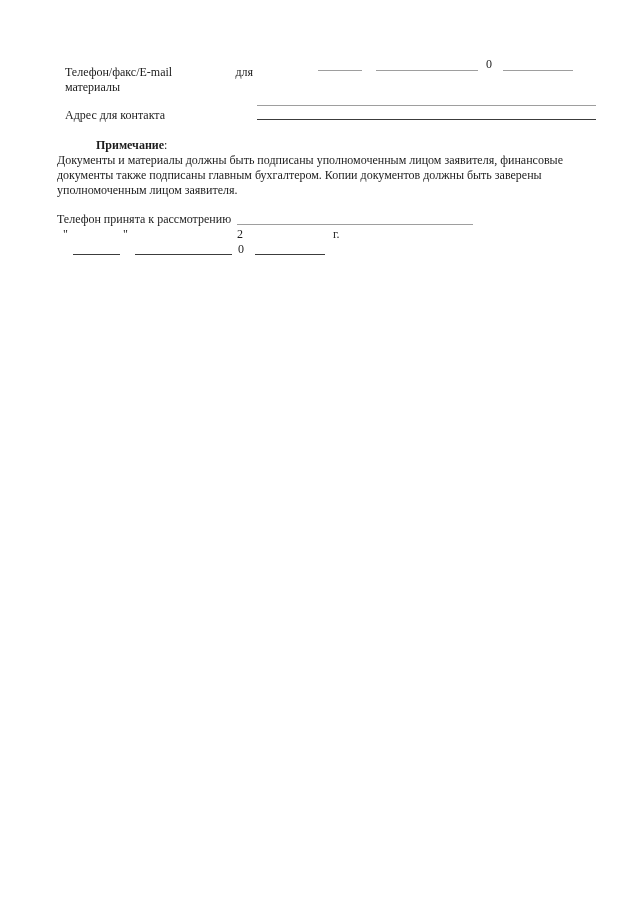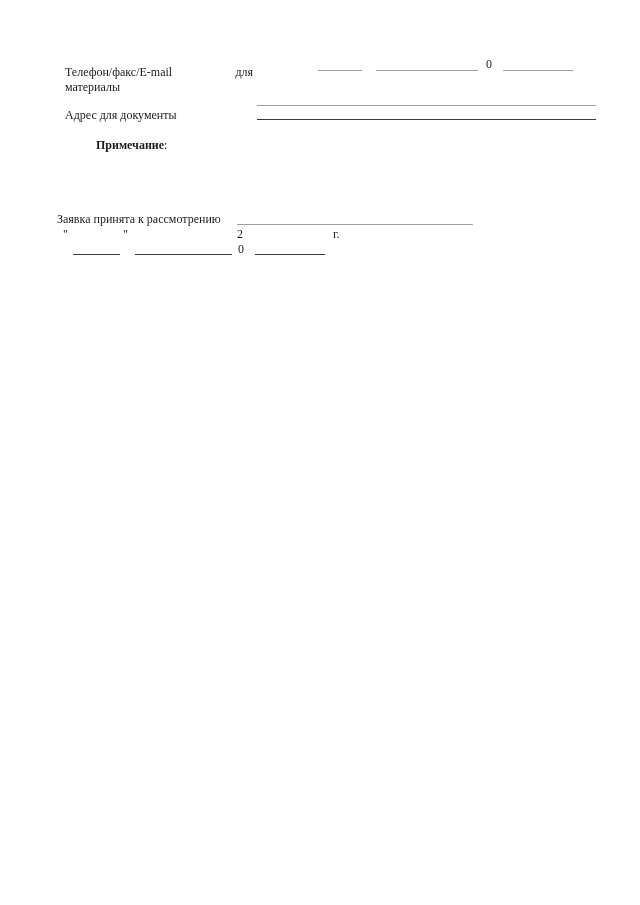--- a/index.html
+++ b/index.html
@@ -37,28 +37,33 @@
 
   <div class="abs t12 label-cell" style="left:65px; top:65px;">
     <div class="label-line1">
       <span>Телефон/факс/E-mail</span>
       <span>для</span>
     </div>
     <div>материалы</div>
   </div>
   <div class="blank gray" style="left:257px; top:105px; width:339px;"></div>
 
-  <div class="abs t12" style="left:65px; top:108px;">Адрес для документы</div>
+  <div class="abs t12" style="left:65px; top:108px;">Адрес для контакта</div>
   <div class="blank dark" style="left:257px; top:119px; width:339px;"></div>
 
   <div class="abs t12" style="left:57px; top:138px;">
     <span class="bold">Примечание</span><span>:</span>
   </div>
+  <div class="abs t12 note-body" style="left:57px; top:153px;">
+    <div>Документы и материалы должны быть подписаны уполномоченным лицом заявителя, финансовые</div>
+    <div>документы также подписаны главным бухгалтером. Копии документов должны быть заверены</div>
+    <div>уполномоченным лицом заявителя.</div>
+  </div>
 
-  <div class="abs t12" style="left:57px; top:212px;">Заявка принята к рассмотрению</div>
+  <div class="abs t12" style="left:57px; top:212px;">Телефон принята к рассмотрению</div>
   <div class="blank gray" style="left:237px; top:224px; width:236px;"></div>
 
   <div class="abs t12" style="left:63px; top:227px;">"</div>
   <div class="abs t12" style="left:123px; top:227px;">"</div>
   <div class="abs t12" style="left:237px; top:227px;">2</div>
   <div class="abs t12" style="left:333px; top:227px;">г.</div>
 
   <div class="blank dark" style="left:73px; top:254px; width:47px;"></div>
   <div class="blank dark" style="left:135px; top:254px; width:97px;"></div>
   <div class="abs t12" style="left:238px; top:242px;">0</div>

